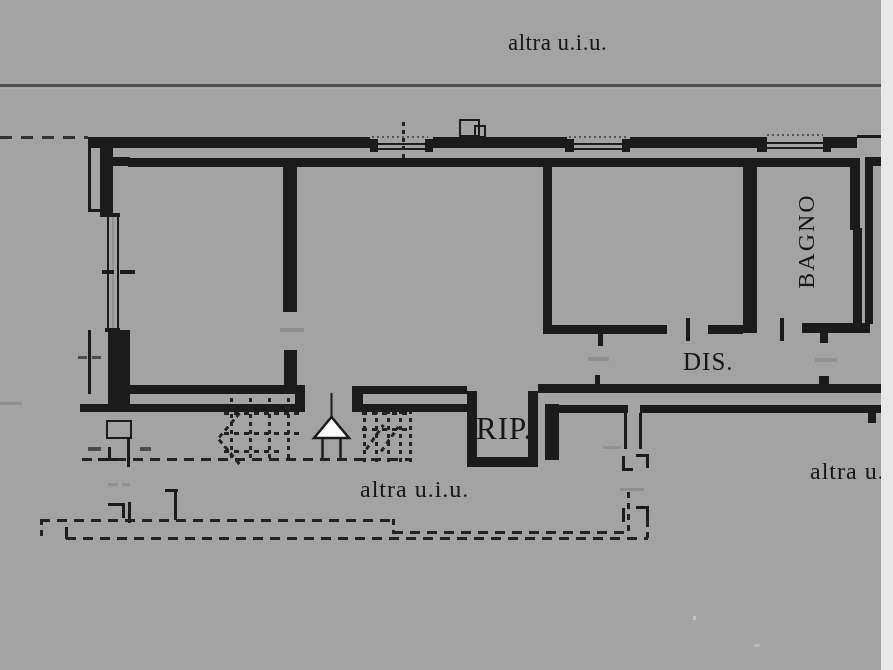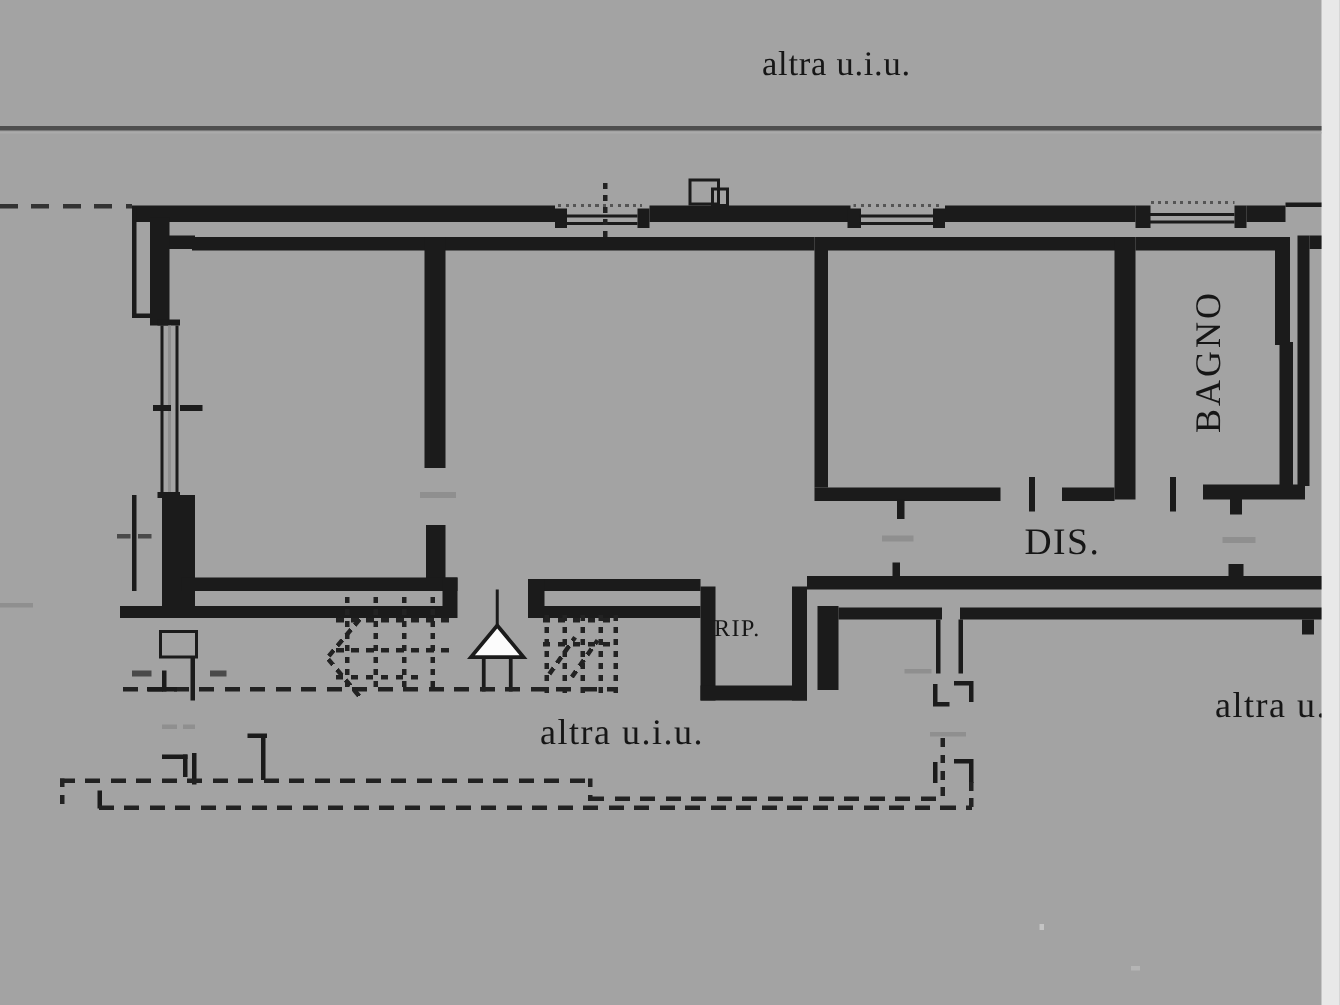--- a/index.html
+++ b/index.html
@@ -120,21 +120,21 @@
   <div class="dh2" style="left:362px;top:412px;width:50px;height:2.5px"></div>
   <div class="dh2" style="left:362px;top:428px;width:50px;height:2.5px"></div>
   <div class="diag" style="left:366px;top:448px;width:30px;transform:rotate(-55deg)"></div>
   <div class="diag" style="left:381px;top:450px;width:30px;transform:rotate(-55deg)"></div>
 
   <div class="dh" style="left:82px;top:458px;width:330px;height:3px"></div>
 
   <div class="w" style="left:467px;top:391px;width:10px;height:76px"></div>
   <div class="w" style="left:467px;top:457px;width:71px;height:10px"></div>
   <div class="w" style="left:528px;top:391px;width:10px;height:76px"></div>
-  <div class="lbl" style="left:476px;top:411px;font-size:16px;letter-spacing:1px">RIP.</div>
+  <div class="lbl" style="left:476px;top:411px;font-size:31px;letter-spacing:1px">RIP.</div>
 
   <div class="w" style="left:545px;top:404px;width:14px;height:56px"></div>
   <div class="w" style="left:559px;top:405px;width:69px;height:8px"></div>
   <div class="w" style="left:640px;top:405px;width:253px;height:8px"></div>
   <div class="w" style="left:868px;top:413px;width:8px;height:10px"></div>
   <div class="w" style="left:624px;top:413px;width:2.5px;height:36px"></div>
   <div class="w" style="left:639px;top:413px;width:2.5px;height:36px"></div>
   <div class="g" style="left:603px;top:446px;width:18px;height:3px"></div>
   <div class="w" style="left:622px;top:456px;width:2.5px;height:14px"></div>
   <div class="w" style="left:622px;top:468px;width:11px;height:2.5px"></div>

